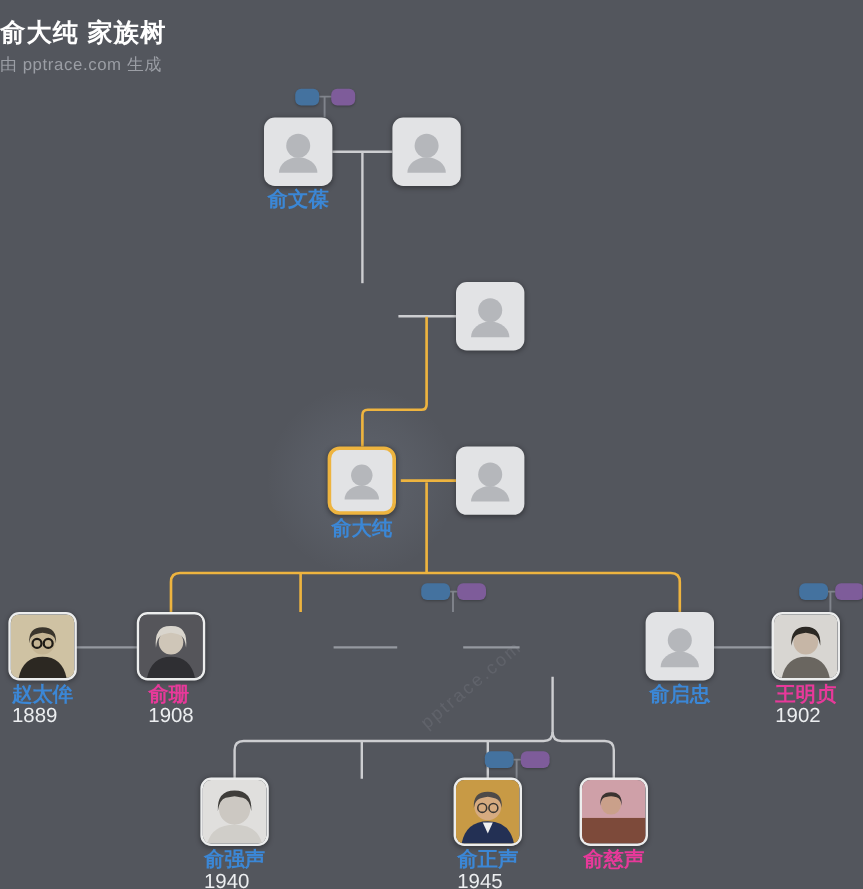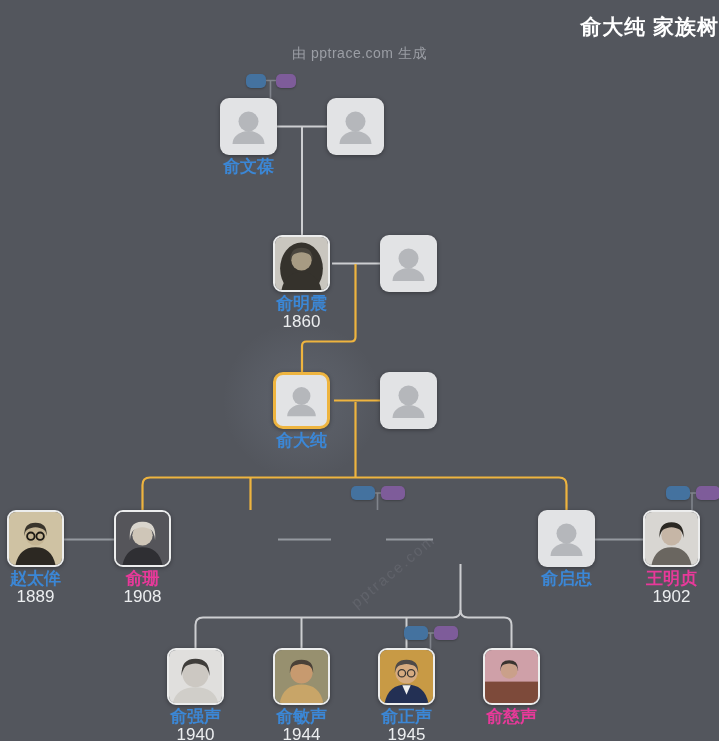--- a/index.html
+++ b/index.html
@@ -2,25 +2,25 @@
 <html style="--c-bg: #53565d; --c-title: #ffffff; --c-subtitle: #9b9ea5; --c-male: #3b87d6; --c-female: #e8399a; --c-year: #eceef0; --c-line: #cdced1; --c-spouse: #9599a0; --c-stem: #80848c; --c-highlight: #eeb43f; --c-node: #e2e3e5; --c-avatar: #b5b7bb; --c-photo_border: #eceded; --c-icon_blue: #44729f; --c-icon_purple: #7e5c9a; --c-watermark: rgba(230,235,245,0.09);"><head>
 <meta charset="utf-8">
 <style>
   html,body{margin:0;padding:0;background:var(--c-bg,#53565d);}
   .stage{
     position:relative;width:719px;height:741px;overflow:hidden;
     background:var(--c-bg,#53565d);
     font-family:"Liberation Sans","DejaVu Sans",sans-serif;
   }
   .title{
-    position:absolute;top:13px;left:0;width:100%;text-align:right;
+    position:absolute;top:13px;left:0;width:100%;text-align:left;
     color:var(--c-title,#fff);font-size:21px;font-weight:700;letter-spacing:1px;
   }
   .subtitle{
-    position:absolute;top:45px;left:0;width:100%;text-align:center;
+    position:absolute;top:45px;left:0;width:100%;text-align:left;
     color:var(--c-subtitle,#9b9ea5);font-size:14px;letter-spacing:.5px;
   }
   .watermark{
     position:absolute;left:353px;top:596px;color:var(--c-watermark,rgba(230,235,245,.09));
     font-size:15px;letter-spacing:2px;transform:rotate(-40deg);transform-origin:left center;
     pointer-events:none;white-space:nowrap;
   }
   svg.wires{position:absolute;left:0;top:0;width:719px;height:741px;}
   .halo{
     position:absolute;left:219px;top:318px;width:165px;height:165px;border-radius:50%;
@@ -31,21 +31,21 @@
   .frame{
     width:57px;height:57px;box-sizing:border-box;border-radius:9px;overflow:hidden;
     box-shadow:0 1px 4px rgba(0,0,0,.35);
   }
   .frame svg{width:100%;height:100%;display:block;}
   .frame.placeholder{background:var(--c-node,#e2e3e5);}
   .frame.photo{border:2px solid var(--c-photo_border,#eceded);}
   .node.selected .frame{border:3px solid var(--c-highlight,#eeb43f);border-radius:10px;background:var(--c-node,#e2e3e5);}
   .plabel{
     position:absolute;top:60px;left:50%;transform:translateX(-50%);
-    text-align:center;line-height:1;white-space:nowrap;
+    text-align:left;line-height:1;white-space:nowrap;
   }
   .pname{display:block;font-size:17px;font-weight:700;}
   .pname.male{color:var(--c-male,#3b87d6);}
   .pname.female{color:var(--c-female,#e8399a);}
   .pyear{display:block;font-size:17px;font-weight:400;color:var(--c-year,#eceef0);margin-top:1px;}
   .mini-icon{position:absolute;height:14px;}
   .chip{position:absolute;top:0;width:24px;height:14px;border-radius:5px;box-shadow:0 1px 2px rgba(0,0,0,.25);}
   .chip.blue{left:0;background:var(--c-icon_blue,#44729f);}
   .chip.purple{left:30px;background:var(--c-icon_purple,#7e5c9a);}
   .mini-icon.small .chip{width:20px;}
@@ -127,35 +127,20 @@
   </div>
   <div class="node" style="left:327px;top:98px">
     <div class="frame placeholder">
       <svg viewBox="0 0 57 57">
           <circle cx="28.5" cy="23.5" r="10" fill="var(--c-avatar)"></circle>
           <path d="M12.5,46 a16,13 0 0 1 32,0 z" fill="var(--c-avatar)"></path>
         </svg>
     </div>
   </div>
 
-  <div class="node" style="left:273px;top:235px">
-    <div class="frame photo" style="--pbg: #c9c6bf; --pbody: #35322c; --pskin: #a79b83; --phair: #4a463e;">
-      <svg viewBox="0 0 57 57" preserveAspectRatio="none">
-          <rect width="57" height="57" fill="var(--pbg)"></rect>
-          <ellipse cx="28.5" cy="34" rx="23" ry="28" fill="var(--pbody)"></ellipse>
-          <path d="M7,57 Q11,38 28.5,38 Q46,38 50,57 Z" fill="var(--pbody)"></path>
-          <circle cx="28.5" cy="25" r="11" fill="var(--pskin)"></circle>
-          <path d="M16.5,26 Q15.5,11.5 28.5,11.5 Q41.5,11.5 40.5,26 Q40,19.5 35.5,18 Q30,16.5 28.5,16.5 Q27,16.5 21.5,18 Q17,19.5 16.5,26 Z" fill="var(--phair)"></path>
-        </svg>
-    </div>
-    <div class="plabel">
-      <span class="pname male">俞明震</span>
-      <span class="pyear">1860</span>
-    </div>
-  </div>
   <div class="node" style="left:380px;top:235px">
     <div class="frame placeholder">
       <svg viewBox="0 0 57 57">
           <circle cx="28.5" cy="23.5" r="10" fill="var(--c-avatar)"></circle>
           <path d="M12.5,46 a16,13 0 0 1 32,0 z" fill="var(--c-avatar)"></path>
         </svg>
     </div>
   </div>
 
   <div class="node selected" style="left:273px;top:372px">
@@ -241,34 +226,20 @@
       <svg viewBox="0 0 57 57" preserveAspectRatio="none">
           <rect width="57" height="57" fill="var(--pbg)"></rect>
           <path d="M4,57 Q8,40 28.5,40 Q49,40 53,57 Z" fill="var(--pbody)"></path>
           <circle cx="28.5" cy="26" r="14" fill="var(--pskin)"></circle>
           <path d="M13.5,28 Q12.5,9.5 28.5,9.5 Q44.5,9.5 43.5,28 Q42,17.5 36,16 Q30,14.5 28.5,14.5 Q27,14.5 20.5,16 Q15,17.5 13.5,28 Z" fill="var(--phair)"></path>
         </svg>
     </div>
     <div class="plabel">
       <span class="pname male">俞强声</span>
       <span class="pyear">1940</span>
-    </div>
-  </div>
-  <div class="node" style="left:273px;top:648px">
-    <div class="frame photo" style="--pbg: #97906f; --pbody: #c8a568; --pskin: #c79a6f; --phair: #4a4138;">
-      <svg viewBox="0 0 57 57" preserveAspectRatio="none">
-          <rect width="57" height="57" fill="var(--pbg)"></rect>
-          <path d="M5,57 Q9,37 28.5,37 Q48,37 52,57 Z" fill="var(--pbody)"></path>
-          <circle cx="28.5" cy="24" r="12" fill="var(--pskin)"></circle>
-          <path d="M16,25 Q15,10.5 28.5,10.5 Q42,10.5 41,25 Q40,18 35.5,16.5 Q30,15 28.5,15 Q27,15 21.5,16.5 Q17,18 16,25 Z" fill="var(--phair)"></path>
-        </svg>
-    </div>
-    <div class="plabel">
-      <span class="pname male">俞敏声</span>
-      <span class="pyear">1944</span>
     </div>
   </div>
   <div class="node" style="left:378px;top:648px">
     <div class="frame photo" style="--pbg: #c89a45; --pbody: #233054; --pskin: #d6ab80; --phair: #4e4a48;">
       <svg viewBox="0 0 57 57" preserveAspectRatio="none">
           <rect width="57" height="57" fill="var(--pbg)"></rect>
           <path d="M5,57 Q9,37 28.5,37 Q48,37 52,57 Z" fill="var(--pbody)"></path>
           <path d="M24,38 L28.5,48 L33,38 Z" fill="#f0f0f0"></path>
           <circle cx="28.5" cy="24" r="12" fill="var(--pskin)"></circle>
           <path d="M16,25 Q15,10.5 28.5,10.5 Q42,10.5 41,25 Q40,18 35.5,16.5 Q30,15 28.5,15 Q27,15 21.5,16.5 Q17,18 16,25 Z" fill="var(--phair)"></path>

